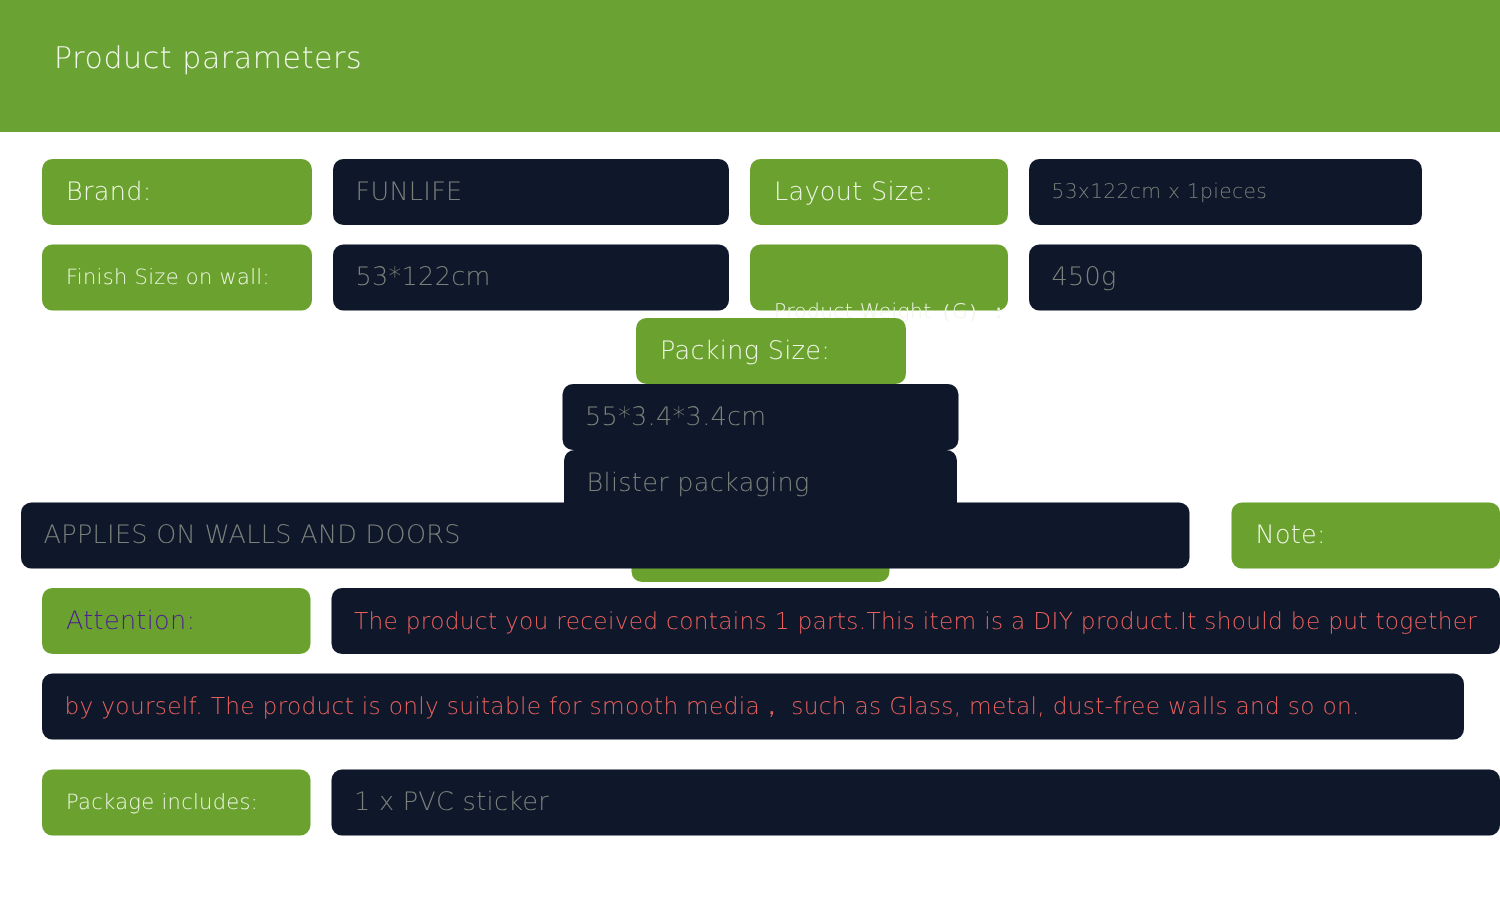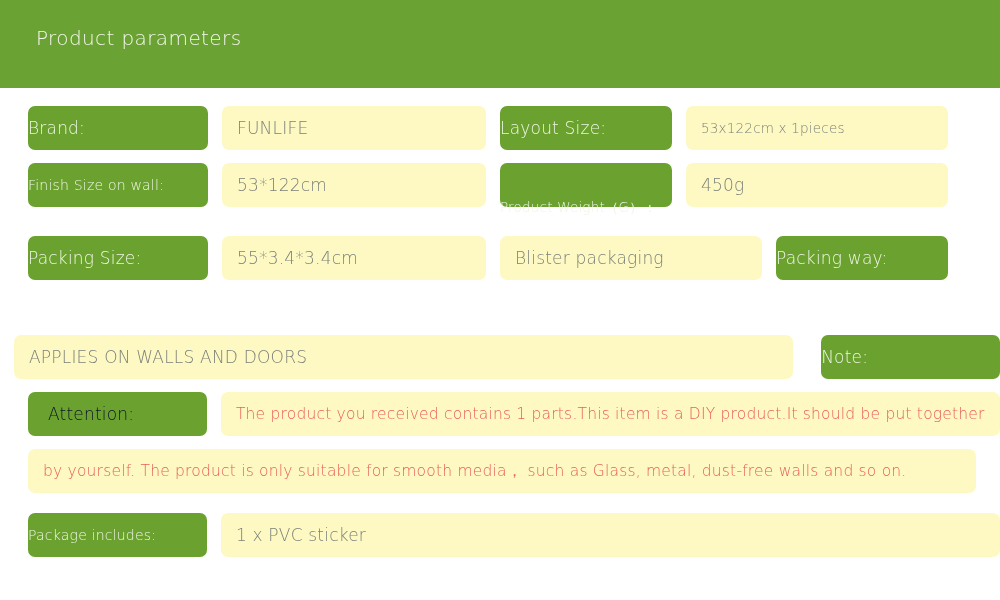--- a/index.html
+++ b/index.html
@@ -65,31 +65,31 @@
     border-radius: 7px;
     display: flex;
     align-items: center;
     height: 44px;
     overflow: visible;
   }
 
   .label-pill {
     background: #6ba22f;
     color: #eef5e4;
-    padding-left: 0;
+    padding-left: 16px;
     padding-right: 6px;
     font-weight: 300;
     font-size: 17px;
     letter-spacing: 0.2px;
     white-space: nowrap;
     font-family: "DejaVu Sans", sans-serif;
   }
 
   .value-pill {
-    background: #fef9c3;
+    background: #0f172a;
     color: #7b817a;
     padding-left: 15px;
     padding-right: 12px;
     font-weight: 300;
     font-size: 17px;
     letter-spacing: 0.2px;
     white-space: nowrap;
     font-family: "DejaVu Sans", sans-serif;
   }
 
@@ -99,22 +99,21 @@
   }
 
   
   .label-sm { font-size: 14px; }
   .label-xs { font-size: 13.5px; margin-top: 46px; }
 
   .value-sm { font-size: 13.5px; }
 
   
   .attention-label {
-    color: #0f172a;
-    margin-left: 20px;
+    color: #4c1d95;
   }
   .attention-value {
     color: #e8605c;
     font-size: 15.5px;
   }
 
   
   .w-left-label  { width: 180px; }
   .w-left-value  { width: 264px; }
   .w-right-label { width: 172px; }
@@ -157,21 +156,21 @@
         <span>53*122cm</span>
       </div>
       <div class="pill label-pill w-right-label gap-md">
         <span class="ltext label-xs">Product Weight（G）：</span>
       </div>
       <div class="pill value-pill w-right-value gap-md">
         <span>450g</span>
       </div>
     </div>
 
-    <div class="row" style="top: 148px;">
+    <div class="row" style="top: 124px; flex-direction: column;">
       <div class="pill label-pill w-left-label" style="margin-left:28px;">
         <span class="ltext">Packing Size:</span>
       </div>
       <div class="pill value-pill w-left-value gap-md">
         <span>55*3.4*3.4cm</span>
       </div>
       <div class="pill value-pill w-right-value gap-md">
         <span>Blister packaging</span>
       </div>
       <div class="pill label-pill w-right-label gap-md">

